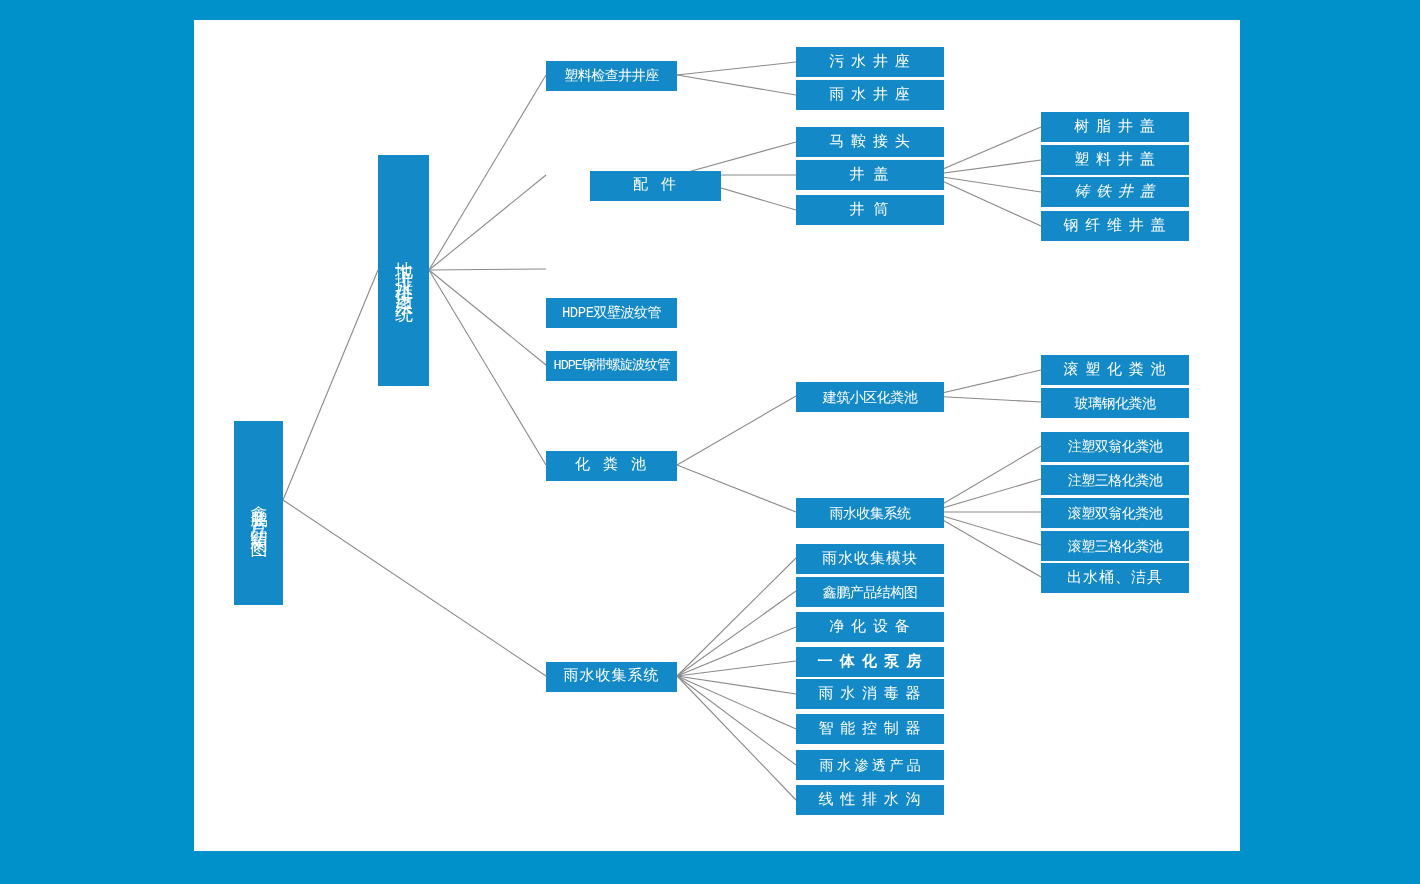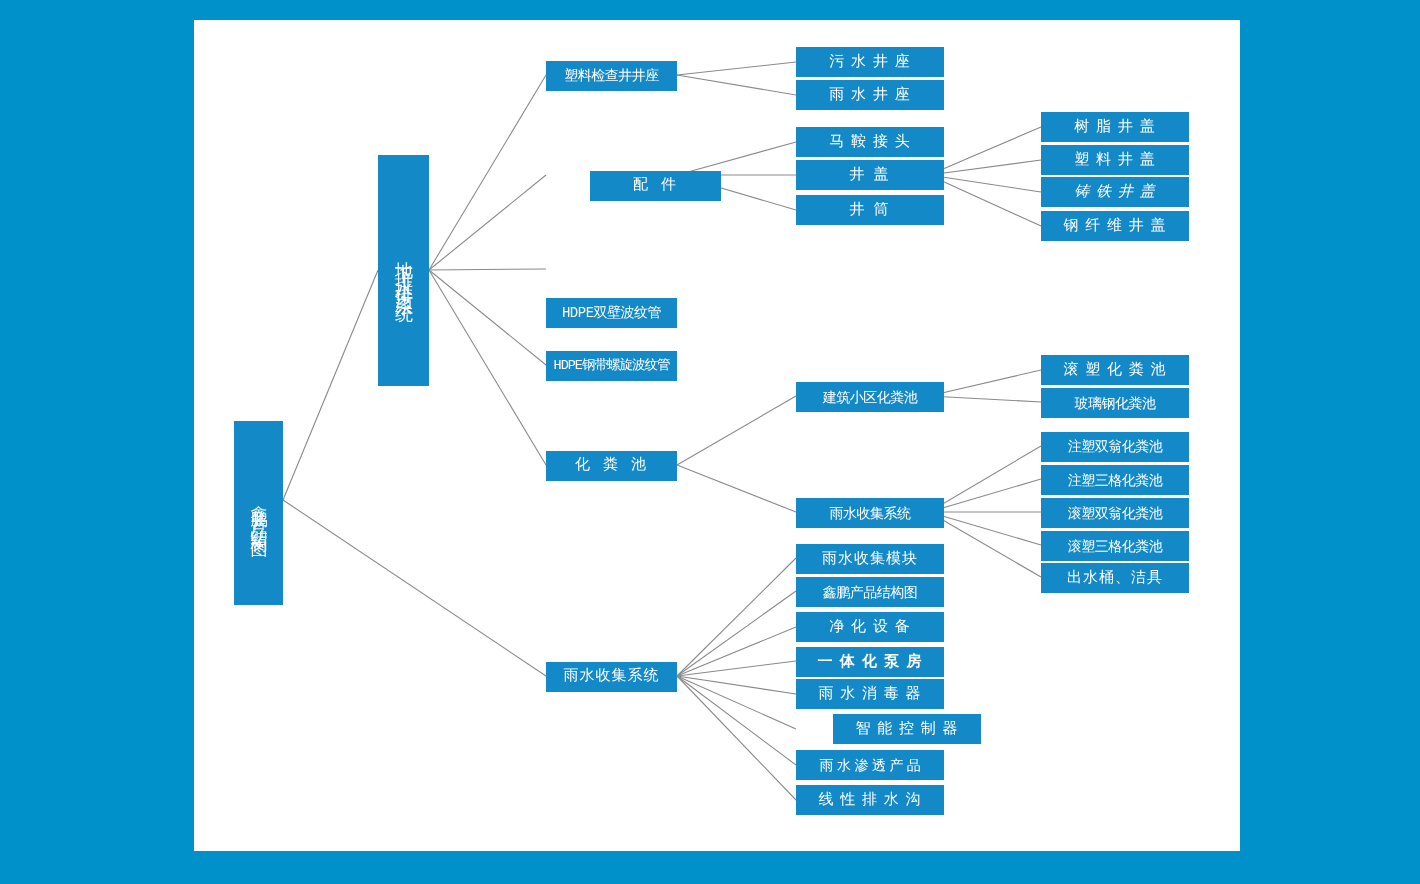--- a/index.html
+++ b/index.html
@@ -198,19 +198,19 @@
   <div class="node n-mid n-col3 sp1" style="top:544px;">雨水收集模块</div>
 
   <div class="node n-mid n-col3 tight" style="top:577px;">鑫鹏产品结构图</div>
 
   <div class="node n-mid n-col3 sp1" style="top:612px;">净 化 设 备</div>
 
   <div class="node n-mid n-col3 sp1" style="top:647px;font-weight:bold;">一 体 化 泵 房</div>
 
   <div class="node n-mid n-col3 sp1" style="top:679px;">雨 水 消 毒 器</div>
 
-  <div class="node n-mid n-col3 sp1" style="top:714px;margin-left:37px;">智 能 控 制 器</div>
+  <div class="node n-mid n-col3 sp1" style="top:714px;">智 能 控 制 器</div>
 
   <div class="node n-mid n-col3 tight" style="top:750px;">雨 水 渗 透 产 品</div>
 
   <div class="node n-mid n-col3 sp1" style="top:785px;">线 性 排 水 沟</div>
 
 </div>
 
 </body></html>

